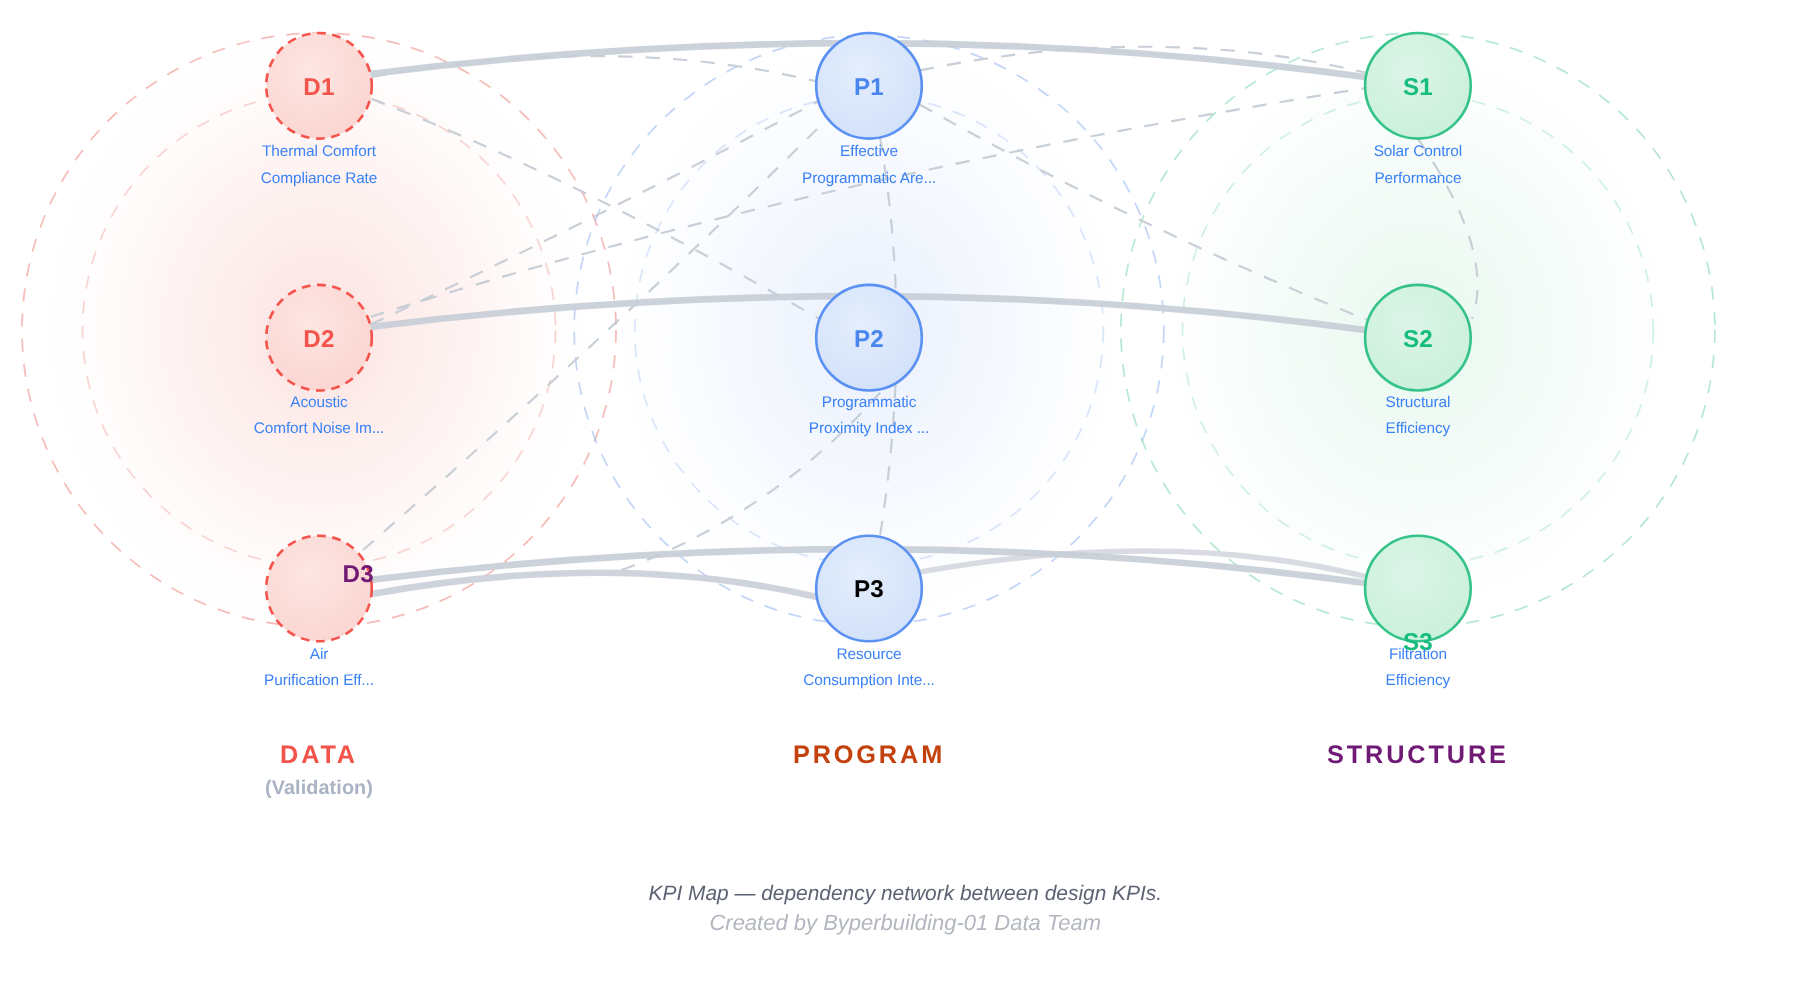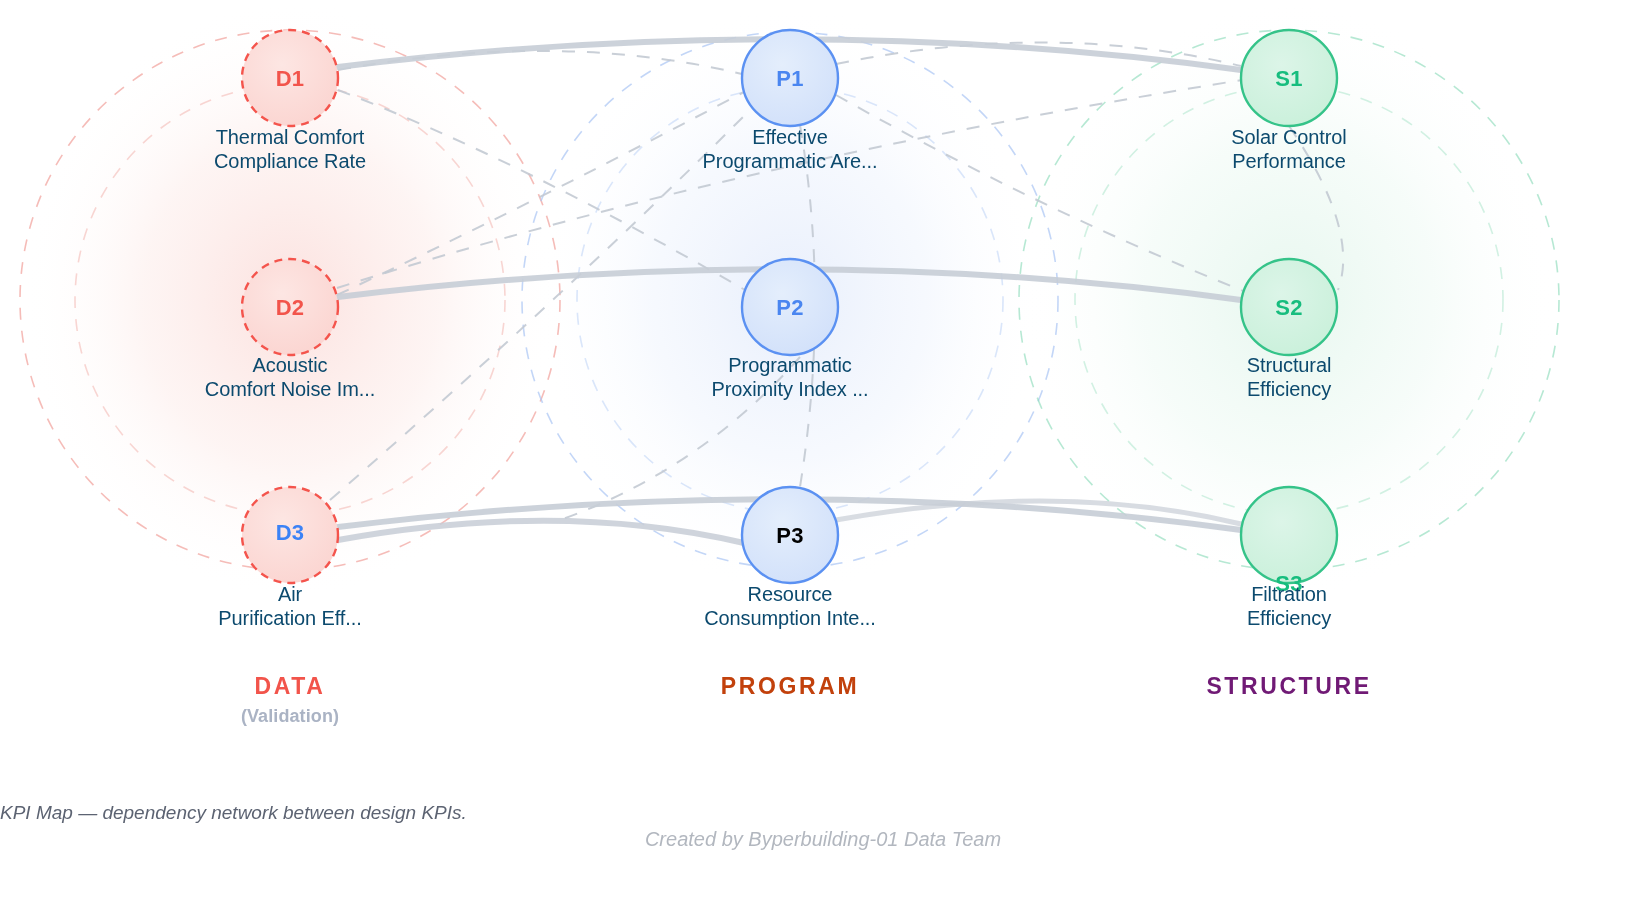--- a/index.html
+++ b/index.html
@@ -24,23 +24,23 @@
   #net {
     position: absolute;
     left: 0; top: 0;
     width: 1646px;
     height: 910px;
   }
   .node-label {
     position: absolute;
     text-align: center;
     width: 230px;
-    font-size: 20px;
+    font-size: 14px;
     line-height: 23.5px;
-    color: #0c4a6e;
+    color: #3b82f6;
     font-family: "Liberation Sans", sans-serif;
     letter-spacing: -0.1px;
     pointer-events: none;
   }
   .node-code {
     position: absolute;
     width: 100px;
     text-align: center;
     font-size: 22px;
     font-weight: bold;
@@ -62,20 +62,21 @@
     text-align: center;
     font-size: 18px;
     color: #aab3c4;
     font-weight: bold;
     letter-spacing: 0.1px;
     font-family: "Liberation Sans", sans-serif;
   }
   .caption-main {
     position: absolute;
     width: 1646px;
+    text-align: center;
     font-size: 19px;
     font-style: italic;
     color: #5c6372;
     font-family: "Liberation Sans", sans-serif;
   }
   .caption-sub {
     position: absolute;
     width: 1646px;
     text-align: center;
     font-size: 20px;
@@ -166,21 +167,21 @@
       <circle cx="790" cy="535" r="48" fill="url(#nodeGradProgram)" stroke="#5b91f2" stroke-width="2.4"></circle>
 
       <circle cx="1289" cy="78" r="48" fill="url(#nodeGradStructure)" stroke="#35c389" stroke-width="2.4"></circle>
       <circle cx="1289" cy="307" r="48" fill="url(#nodeGradStructure)" stroke="#35c389" stroke-width="2.4"></circle>
       <circle cx="1289" cy="535" r="48" fill="url(#nodeGradStructure)" stroke="#35c389" stroke-width="2.4"></circle>
     </g>
   </svg>
 
   <div class="node-code" style="left:240px; top:66px; color:#f2544b;">D1</div>
   <div class="node-code" style="left:240px; top:295px; color:#f2544b;">D2</div>
-  <div class="node-code" style="left:240px; top:520px; color:#3b82f6;">D3</div>
+  <div class="node-code" style="left:240px; top:509px; color:#701a75;text-align:right;">D3</div>
 
   <div class="node-code" style="left:740px; top:66px; color:#4a86f0;">P1</div>
   <div class="node-code" style="left:740px; top:295px; color:#4a86f0;">P2</div>
   <div class="node-code" style="left:740px; top:523px; color:#000000;">P3</div>
 
   <div class="node-code" style="left:1239px; top:66px; color:#17bd7e;">S1</div>
   <div class="node-code" style="left:1239px; top:295px; color:#17bd7e;">S2</div>
   <div class="node-code" style="left:1239px; top:523px; color:#17bd7e;margin-top:48px;">S3</div>
 
   <div class="node-label" style="left:175px; top:126px;">

